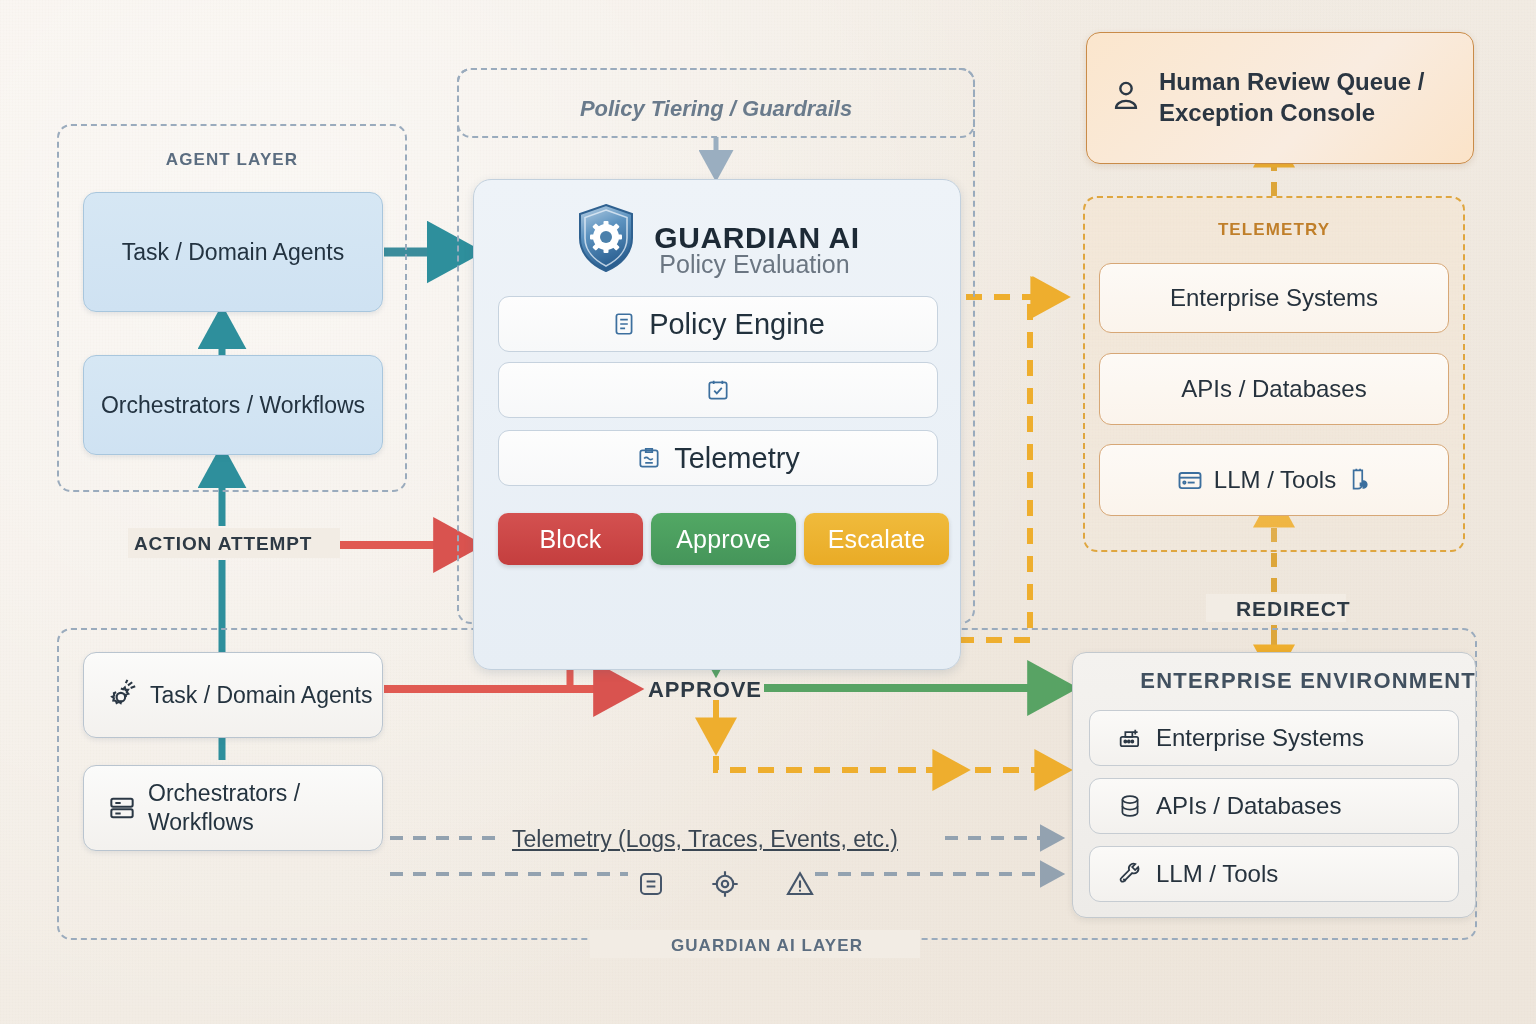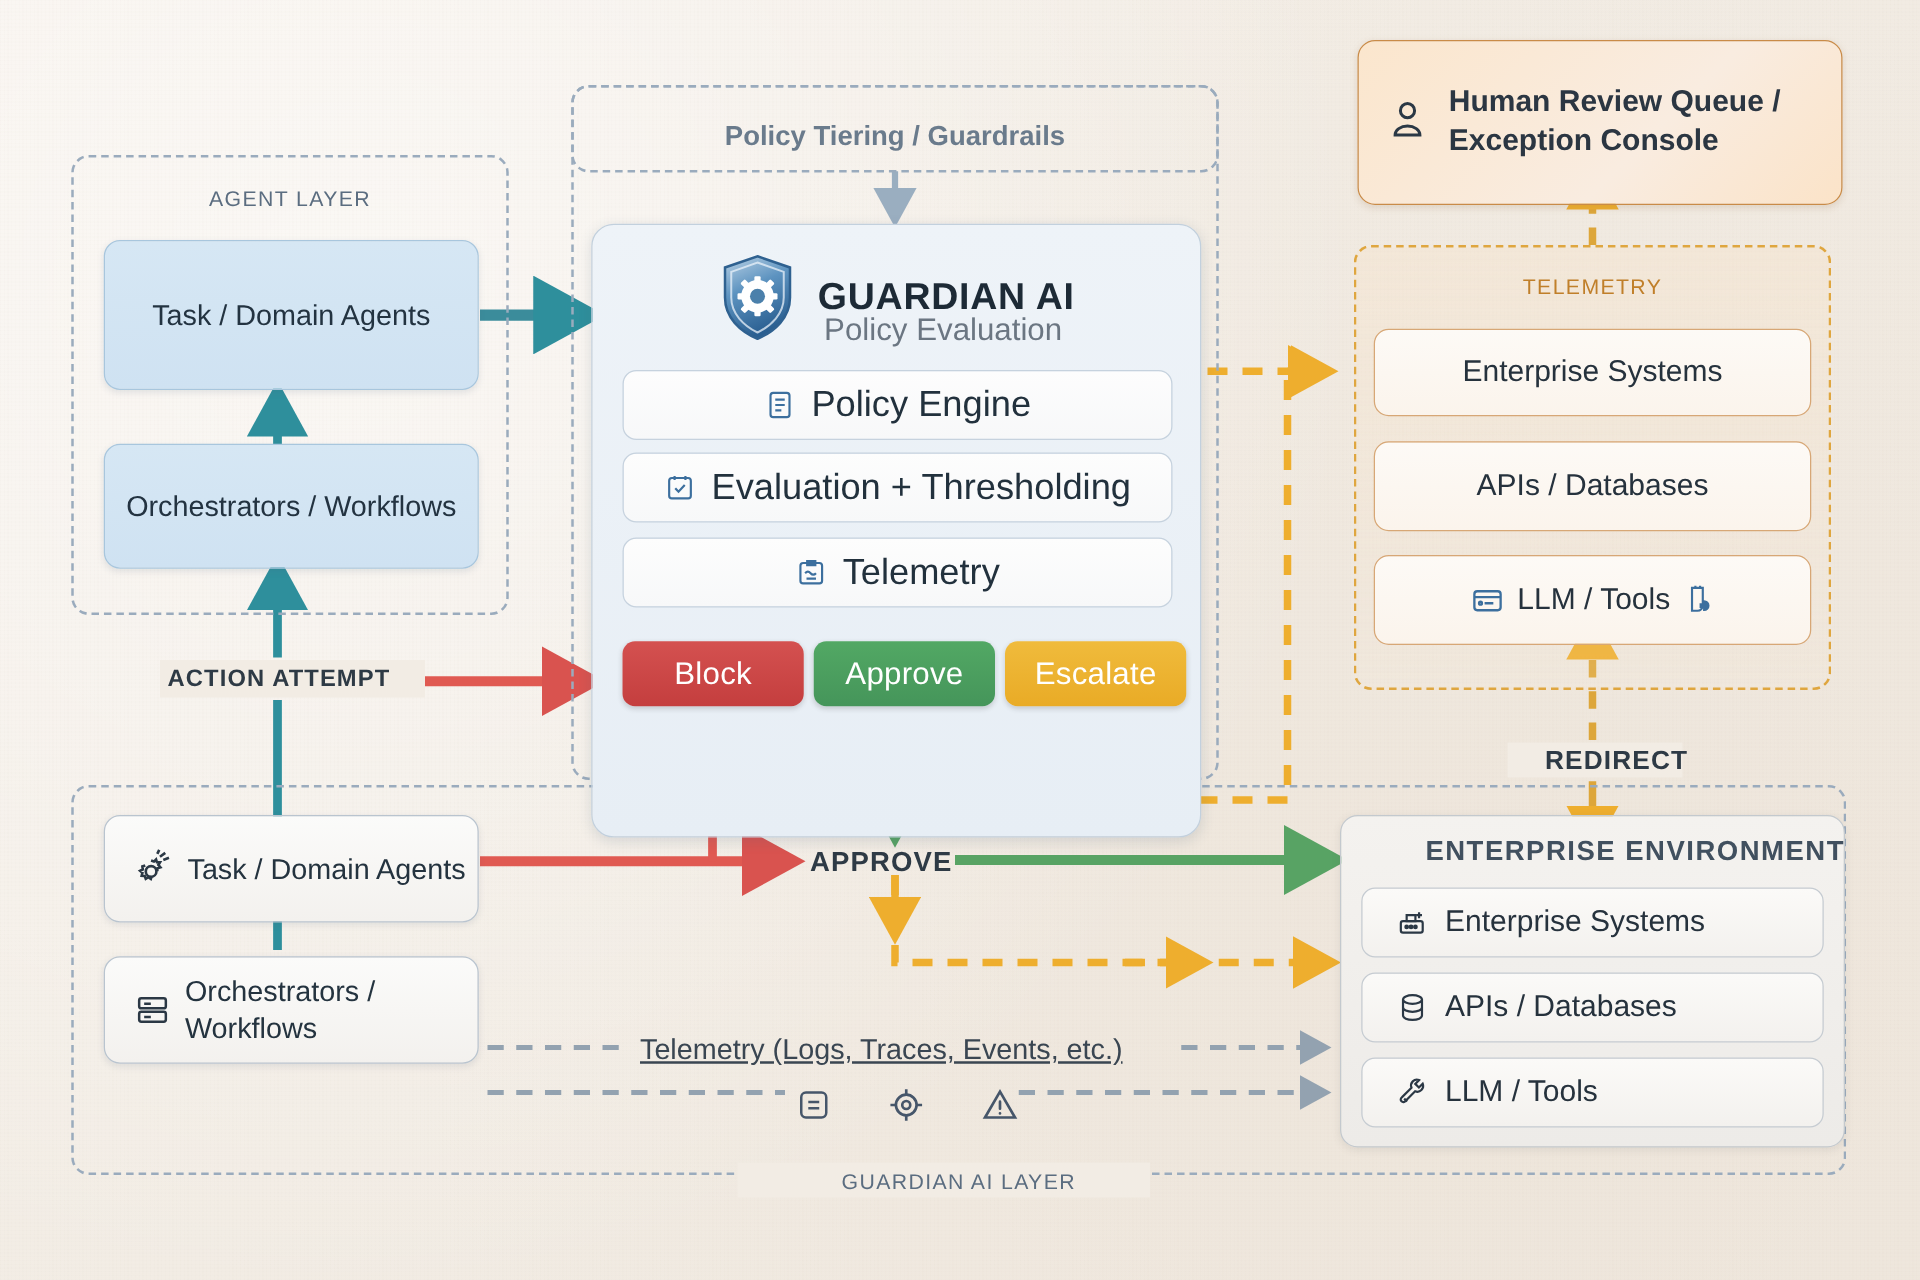--- a/index.html
+++ b/index.html
@@ -30,21 +30,21 @@
   
   .dashgroup{
     position:absolute;box-sizing:border-box;border-radius:14px;
     border:2px dashed #9fb0c2;
   }
   .dashgroup.amber{border-color:#dfa63f;background:linear-gradient(180deg,rgba(250,226,196,.30),rgba(250,235,215,.12));}
   .dashgroup.grayblue{border-color:#9aabbd;}
 
   .grouplabel{
     position:absolute;text-align:center;
-    font-size:17px;font-weight:400;letter-spacing:1.1px;
+    font-size:17px;font-weight:700;letter-spacing:1.1px;
     color:#5b6d80;
   }
   .grouplabel.amber{color:#c07f2a;}
   .grouplabel.soft{font-weight:700;color:#6a7b8c;}
 
   
   .agentcard{
     position:absolute;box-sizing:border-box;
     background:linear-gradient(180deg,#d6e7f4,#cfe2f2);
     border:1px solid #a8c6dd;border-radius:13px;
@@ -234,21 +234,21 @@
     <g>
       <line x1="390" y1="874" x2="628" y2="874" stroke="#93a2b0" stroke-width="4" stroke-dasharray="13 10"></line>
       <line x1="815" y1="874" x2="1058" y2="874" stroke="#93a2b0" stroke-width="4" stroke-dasharray="13 10" marker-end="url(#ah-gray)"></line>
     </g>
   </svg>
 
   <div class="dashgroup grayblue" style="left:57px;top:124px;width:350px;height:368px;"></div>
   <div class="grouplabel" style="left:57px;top:150px;width:350px;">AGENT LAYER</div>
 
   <div class="dashgroup grayblue" style="left:457px;top:68px;width:518px;height:70px;"></div>
-  <div class="grouplabel soft" style="left:457px;top:96px;width:518px;font-size:22px;letter-spacing:0;">Policy Tiering / Guardrails</div>
+  <div class="grouplabel soft" style="left:457px;top:96px;width:518px;font-size:22px;letter-spacing:0;font-style:italic;">Policy Tiering / Guardrails</div>
 
   <div class="dashgroup grayblue" style="left:457px;top:68px;width:518px;height:556px;"></div>
 
   <div class="dashgroup grayblue" style="left:57px;top:628px;width:1420px;height:312px;"></div>
   <div class="grouplabel" style="left:57px;top:936px;width:1420px;">GUARDIAN AI LAYER</div>
   <div class="abs" style="left:590px;top:930px;width:330px;height:28px;background:#f2ece4;"></div>
   <div class="grouplabel" style="left:57px;top:936px;width:1420px;">GUARDIAN AI LAYER</div>
 
   <div class="dashgroup amber" style="left:1083px;top:196px;width:382px;height:356px;"></div>
   <div class="grouplabel amber" style="left:1083px;top:220px;width:382px;">TELEMETRY</div>
@@ -327,21 +327,20 @@
     </div>
 
     <div class="gitem" style="left:24px;top:182px;width:440px;">
       <span class="ico">
         <svg width="26" height="26" viewBox="0 0 24 24" fill="none" stroke="#3c6f9e" stroke-width="1.6">
           <rect x="4" y="5" width="16" height="15" rx="2"></rect>
           <path d="M8 3.5 v3 M16 3.5 v3"></path>
           <path d="M8.5 12.5 l2.4 2.6 4.6-5"></path>
         </svg>
       </span>
-      <span>Evaluation + Thresholding</span>
     </div>
 
     <div class="gitem" style="left:24px;top:250px;width:440px;">
       <span class="ico">
         <svg width="26" height="26" viewBox="0 0 24 24" fill="none" stroke="#3c6f9e" stroke-width="1.6">
           <rect x="4" y="5" width="16" height="15" rx="2"></rect>
           <path d="M9 3.5 h6 v3 h-6 z"></path>
           <path d="M7.5 12.5 q2-2.2 4 0 t4 0"></path>
           <path d="M8.5 16.5 h7"></path>
         </svg>

